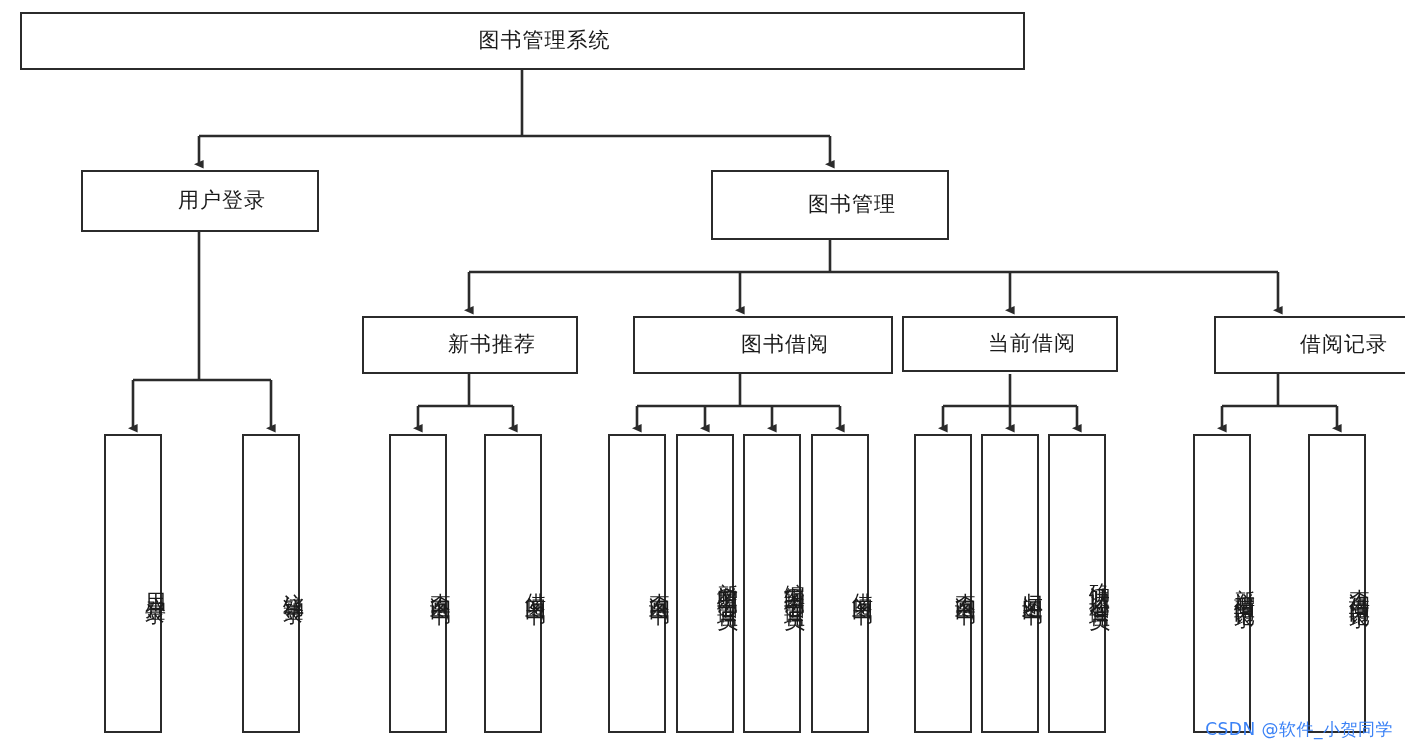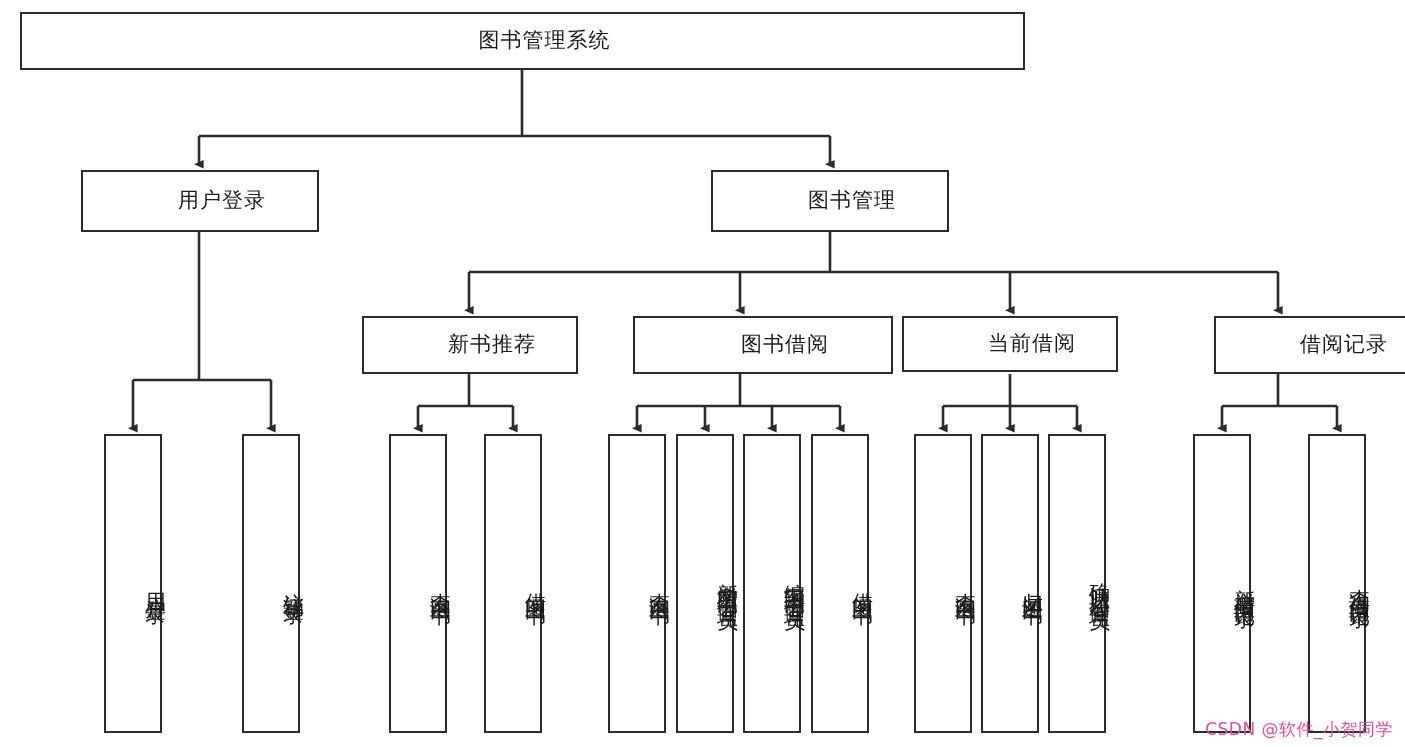--- a/index.html
+++ b/index.html
@@ -57,21 +57,21 @@
     font-size: 21px;
     letter-spacing: 4px;
     white-space: nowrap;
     line-height: 1;
   }
   #watermark {
     position: absolute;
     right: 12px;
     bottom: 6px;
     font-size: 17px;
-    color: #ec4899;
+    color: #3b82f6;
     letter-spacing: 0.5px;
     z-index: 3;
     white-space: nowrap;
   }
 </style>
 </head>
 <body>
 
 <div id="canvas">
 
@@ -129,21 +129,21 @@
     </g>
   </svg>
 
   <div class="node h" style="left:20px; top:12px; width:1005px; height:58px;">
     <span class="label">图书管理系统</span>
   </div>
 
   <div class="node h" style="left:81px; top:170px; width:238px; height:62px;">
     <span class="label">用户登录</span>
   </div>
-  <div class="node h" style="left:711px; top:170px; width:238px; height:62px;">
+  <div class="node h" style="left:711px; top:170px; width:238px; height:70px;">
     <span class="label">图书管理</span>
   </div>
 
   <div class="node h" style="left:362px; top:316px; width:216px; height:58px;align-items:center;">
     <span class="label">新书推荐</span>
   </div>
   <div class="node h" style="left:633px; top:316px; width:260px; height:58px;">
     <span class="label">图书借阅</span>
   </div>
   <div class="node h" style="left:902px; top:316px; width:216px; height:56px;">

